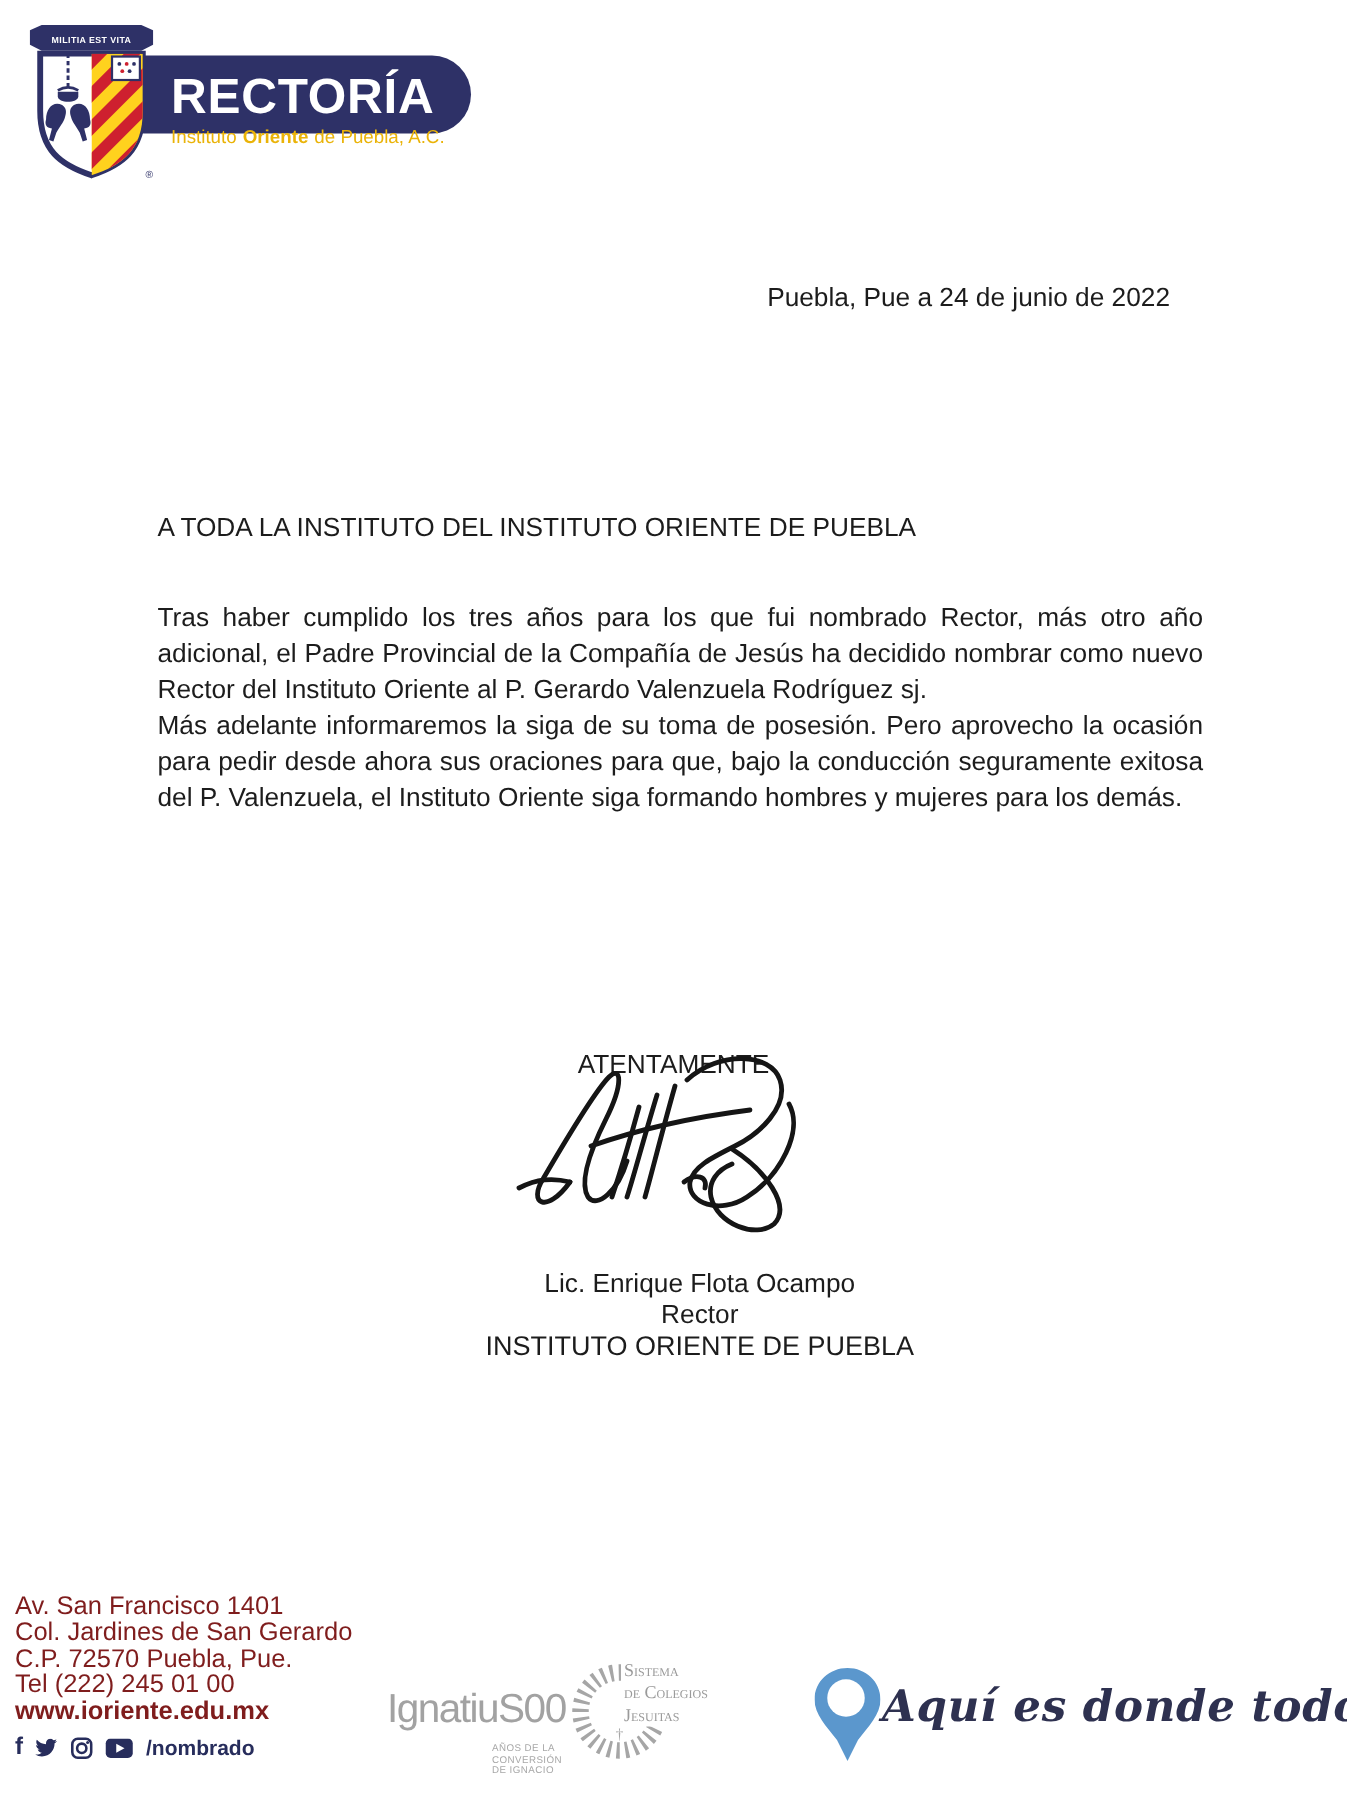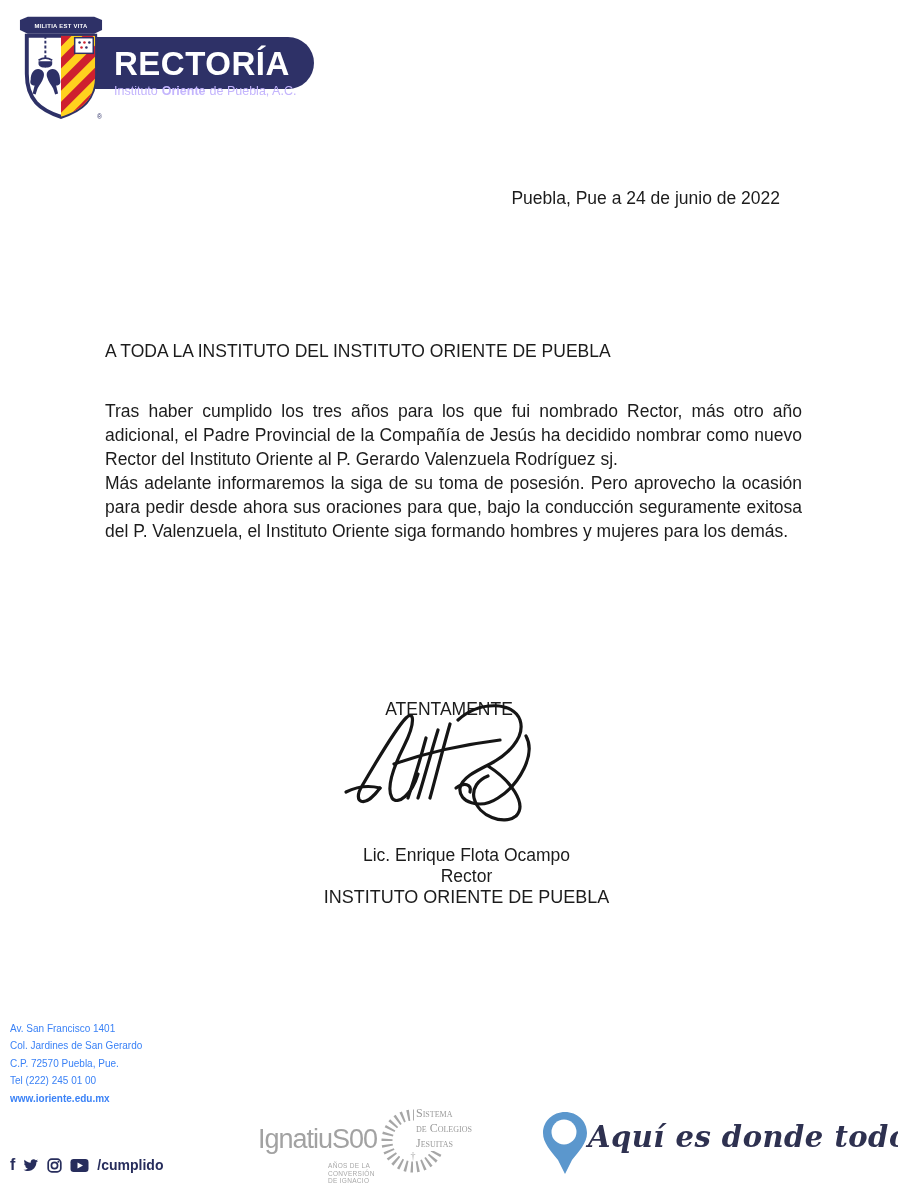--- a/index.html
+++ b/index.html
@@ -12,35 +12,35 @@
   .badge {
     position:absolute; left:84px; top:37px; width:230px; height:52px;
     background:#2e3167; border-radius:12px 26px 26px 12px;
     padding:9px 0 0 30px;
   }
   .badge-title {
     color:#ffffff; font-size:33px; font-weight:700; letter-spacing:0.5px;
     line-height:36px; white-space:nowrap;
   }
   .badge-sub {
-    display:flex; gap:4px; color:#c4b5fd; font-size:12.5px; margin-top:2px; white-space:nowrap;
+    display:flex; gap:4px; color:#eab308; font-size:12.5px; margin-top:2px; white-space:nowrap;
   }
   .badge-sub .b { font-weight:700; }
   .crest { position:absolute; left:18px; top:14px; width:86px; height:108px; }
   
   .date-line { position:absolute; top:188px; right:118px; font-size:17.5px; }
   .salutation { position:absolute; left:105px; top:341px; font-size:17.5px; }
   .body-text { position:absolute; left:105px; top:399px; width:697px; font-size:17.5px; line-height:24px; }
   .body-text p { text-align:justify; }
   .closing { position:absolute; top:699px; left:0; width:100%; text-align:center; font-size:17.5px; }
   .signature { position:absolute; left:338px; top:692px; width:235px; height:135px; }
   .signer { position:absolute; top:845px; left:0; width:100%; text-align:center; font-size:17.5px; line-height:21px;padding-left:35px; }
   .signer .org { font-size:18px; }
   
-  .addr { position:absolute; left:10px; top:1020px; color:#3b82f6; font-size:10px; line-height:17.3px; }
+  .addr { position:absolute; left:10px; top:1062px; color:#7f1d1d; font-size:17px; line-height:17.3px; }
   .addr .site { font-weight:700; margin-top:1px; }
   .social-row { position:absolute; left:10px; top:1157px; display:flex; align-items:center; gap:8px; color:#272d5c; }
   .social-row .handle { font-weight:700; font-size:14px; }
   .fb-f { font-weight:800; font-size:16px; line-height:16px; font-family:"Liberation Sans",sans-serif; }
   .ignatius { position:absolute; left:258px; top:1124px; color:#a2a2a2; }
   .ignatius .word { font-size:27px; letter-spacing:-1px; white-space:nowrap; }
   .ignatius .cap {
     position:absolute; left:70px; top:38px; font-size:6.5px; line-height:7.5px;
     letter-spacing:0.3px; color:#a8a8a8; white-space:nowrap;
   }
@@ -151,21 +151,21 @@
     </svg>
     <svg width="15" height="15" viewBox="0 0 15 15">
       <rect x="1.2" y="1.2" width="12.6" height="12.6" rx="3.6" fill="none" stroke="#272d5c" stroke-width="1.7"></rect>
       <circle cx="7.5" cy="7.5" r="3.1" fill="none" stroke="#272d5c" stroke-width="1.7"></circle>
       <circle cx="11.4" cy="3.7" r="1" fill="#272d5c"></circle>
     </svg>
     <svg width="19" height="13" viewBox="0 0 18 13">
       <rect width="18" height="13" rx="3.2" fill="#272d5c"></rect>
       <polygon points="7,3.5 12.5,6.5 7,9.5" fill="#ffffff"></polygon>
     </svg>
-    <span class="handle">/cumplido</span>
+    <span class="handle">/nombrado</span>
   </div>
 
   <div class="ignatius">
     <div class="word">IgnatiuS00</div>
     <div class="cap">
       <div>AÑOS DE LA</div>
       <div>CONVERSIÓN</div>
       <div>DE IGNACIO</div>
     </div>
   </div>

